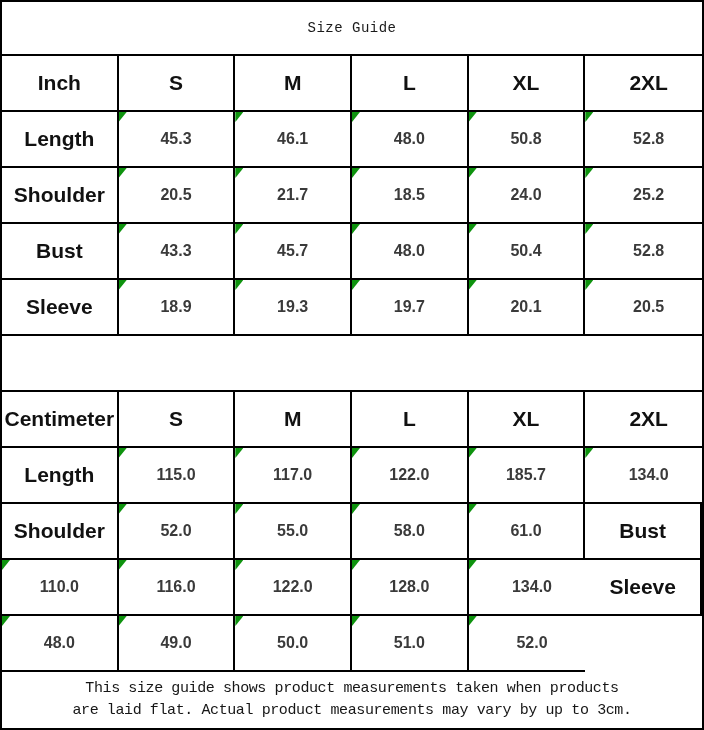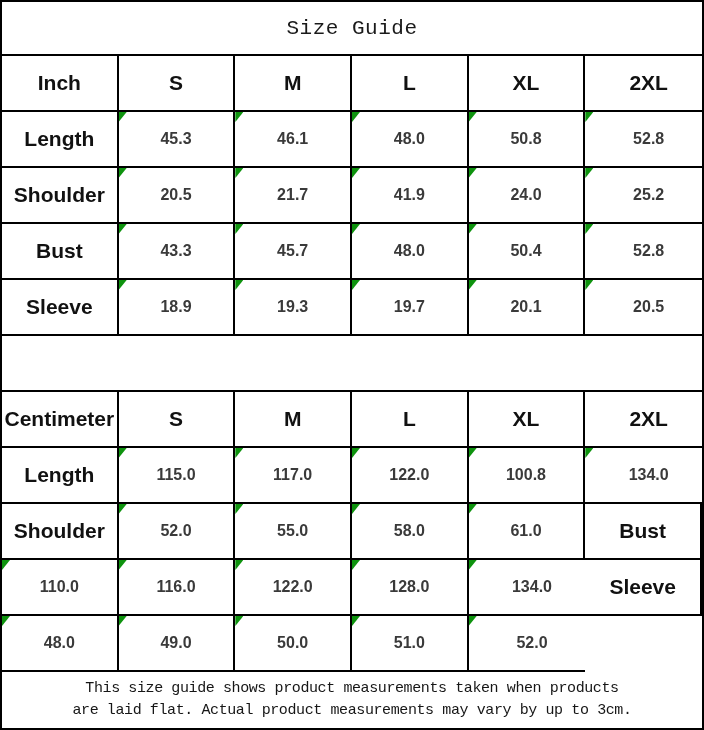--- a/index.html
+++ b/index.html
@@ -21,21 +21,21 @@
     border-bottom: 2px solid #000;
     display: flex;
     align-items: center;
     justify-content: center;
     overflow: hidden;
   }
   .cell.lc { border-right: none; padding-left: 10px; }
   .span6 { grid-column: 1 / -1; border-right: none; }
   .title {
     font-family: "Liberation Mono", "DejaVu Sans Mono", monospace;
-    font-size: 21px;
+    font-size: 14px;
     color: #1a1a1a;
     letter-spacing: 0.5px;
   }
   .head, .rowlabel {
     font-weight: bold;
     font-size: 21px;
     color: #111111;
   }
   .value-text {
     font-size: 16px;
@@ -103,21 +103,21 @@
   <div class="cell">
       <span class="tri"></span>
       <span class="value-text">20.5</span>
     </div>
   <div class="cell">
       <span class="tri"></span>
       <span class="value-text">21.7</span>
     </div>
   <div class="cell">
       <span class="tri"></span>
-      <span class="value-text">41.9</span>
+      <span class="value-text">18.5</span>
     </div>
   <div class="cell">
       <span class="tri"></span>
       <span class="value-text">24.0</span>
     </div>
   <div class="cell lc">
       <span class="tri"></span>
       <span class="value-text">25.2</span>
     </div>
 
@@ -182,21 +182,21 @@
   <div class="cell">
       <span class="tri"></span>
       <span class="value-text">117.0</span>
     </div>
   <div class="cell">
       <span class="tri"></span>
       <span class="value-text">122.0</span>
     </div>
   <div class="cell">
       <span class="tri"></span>
-      <span class="value-text">100.8</span>
+      <span class="value-text">185.7</span>
     </div>
   <div class="cell lc">
       <span class="tri"></span>
       <span class="value-text">134.0</span>
     </div>
 
   <div class="cell rowlabel">Shoulder</div>
   <div class="cell">
       <span class="tri"></span>
       <span class="value-text">52.0</span>

